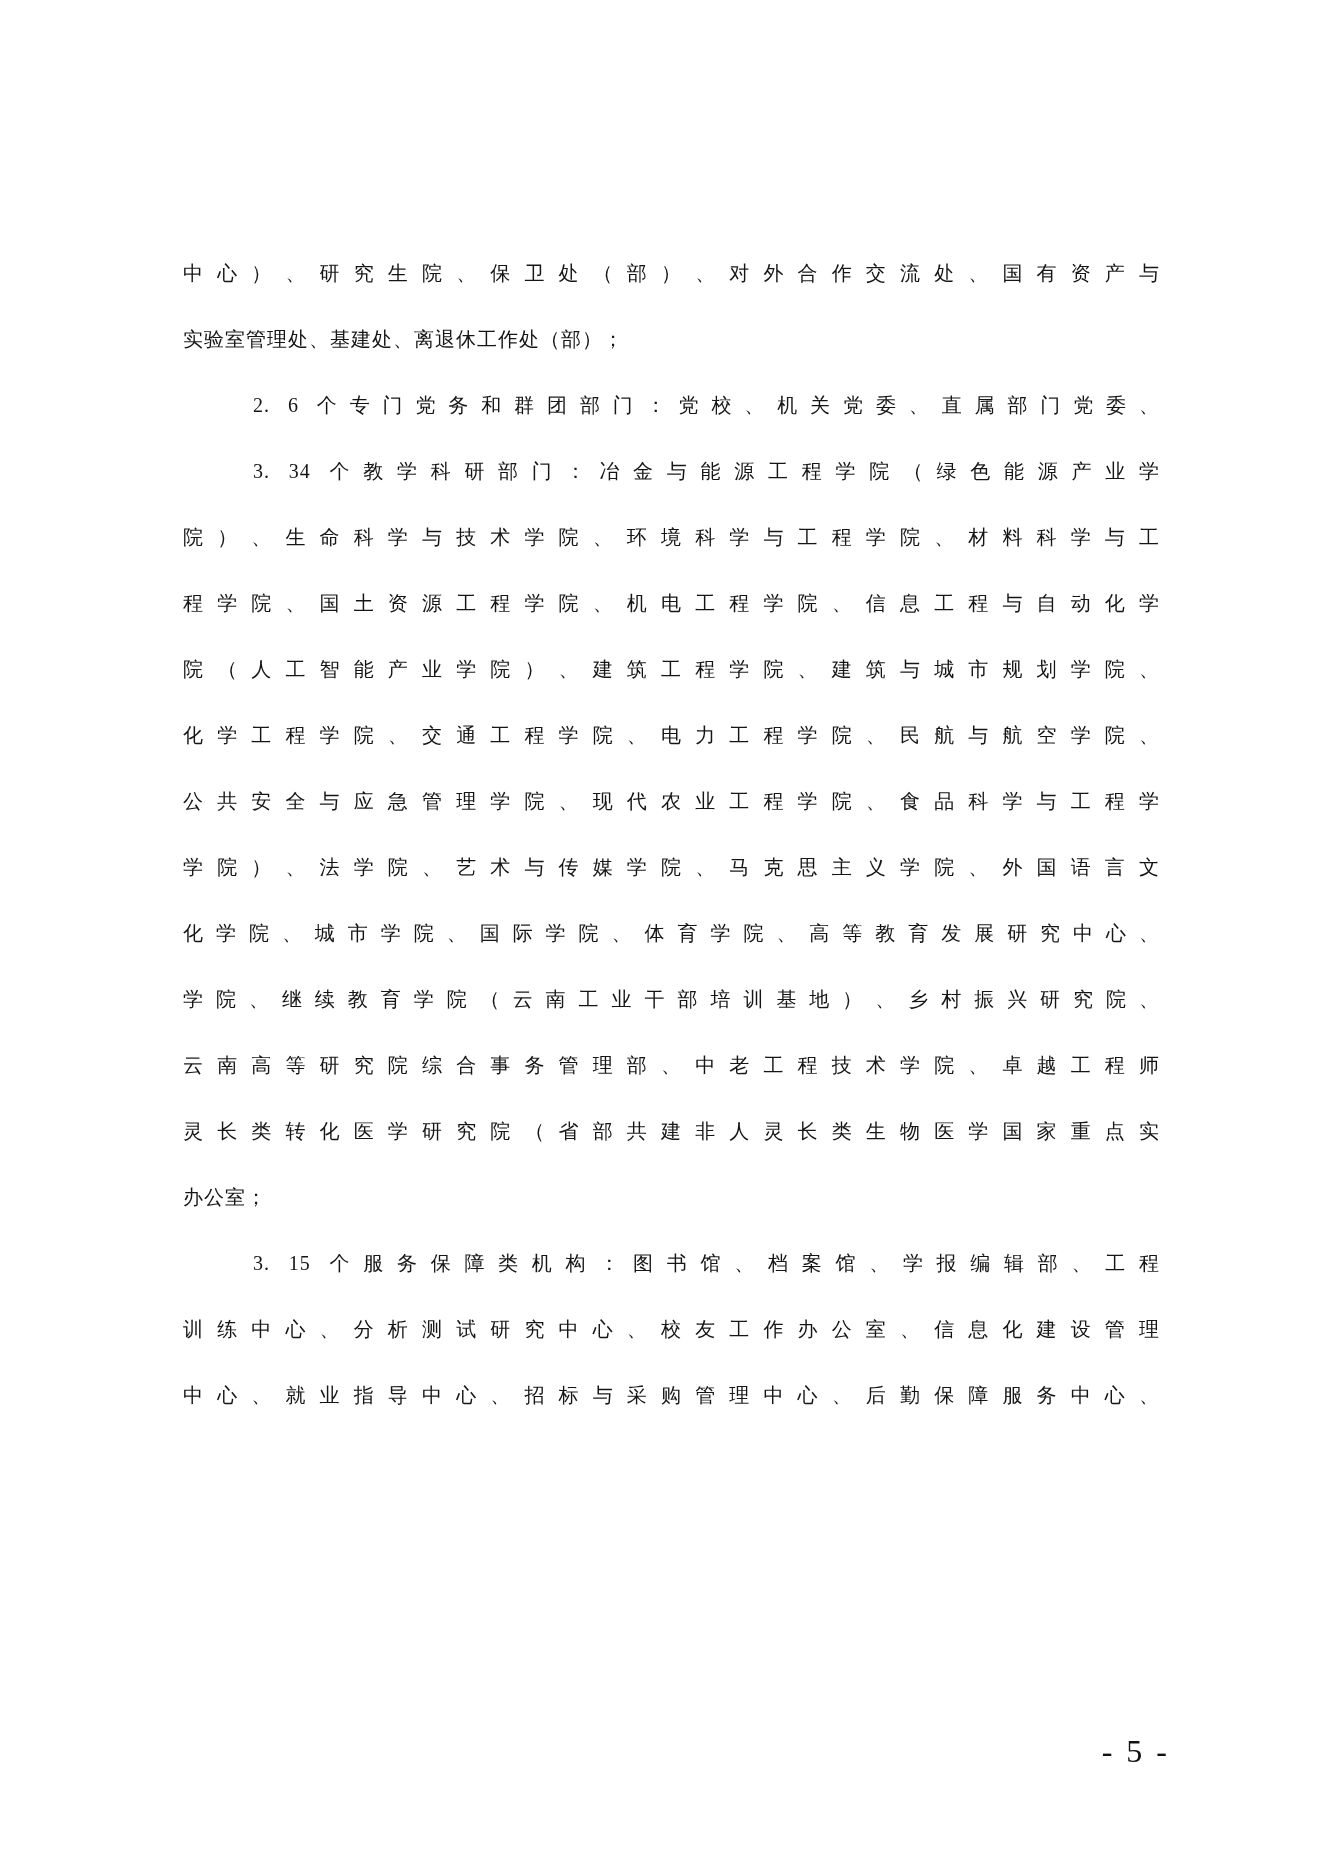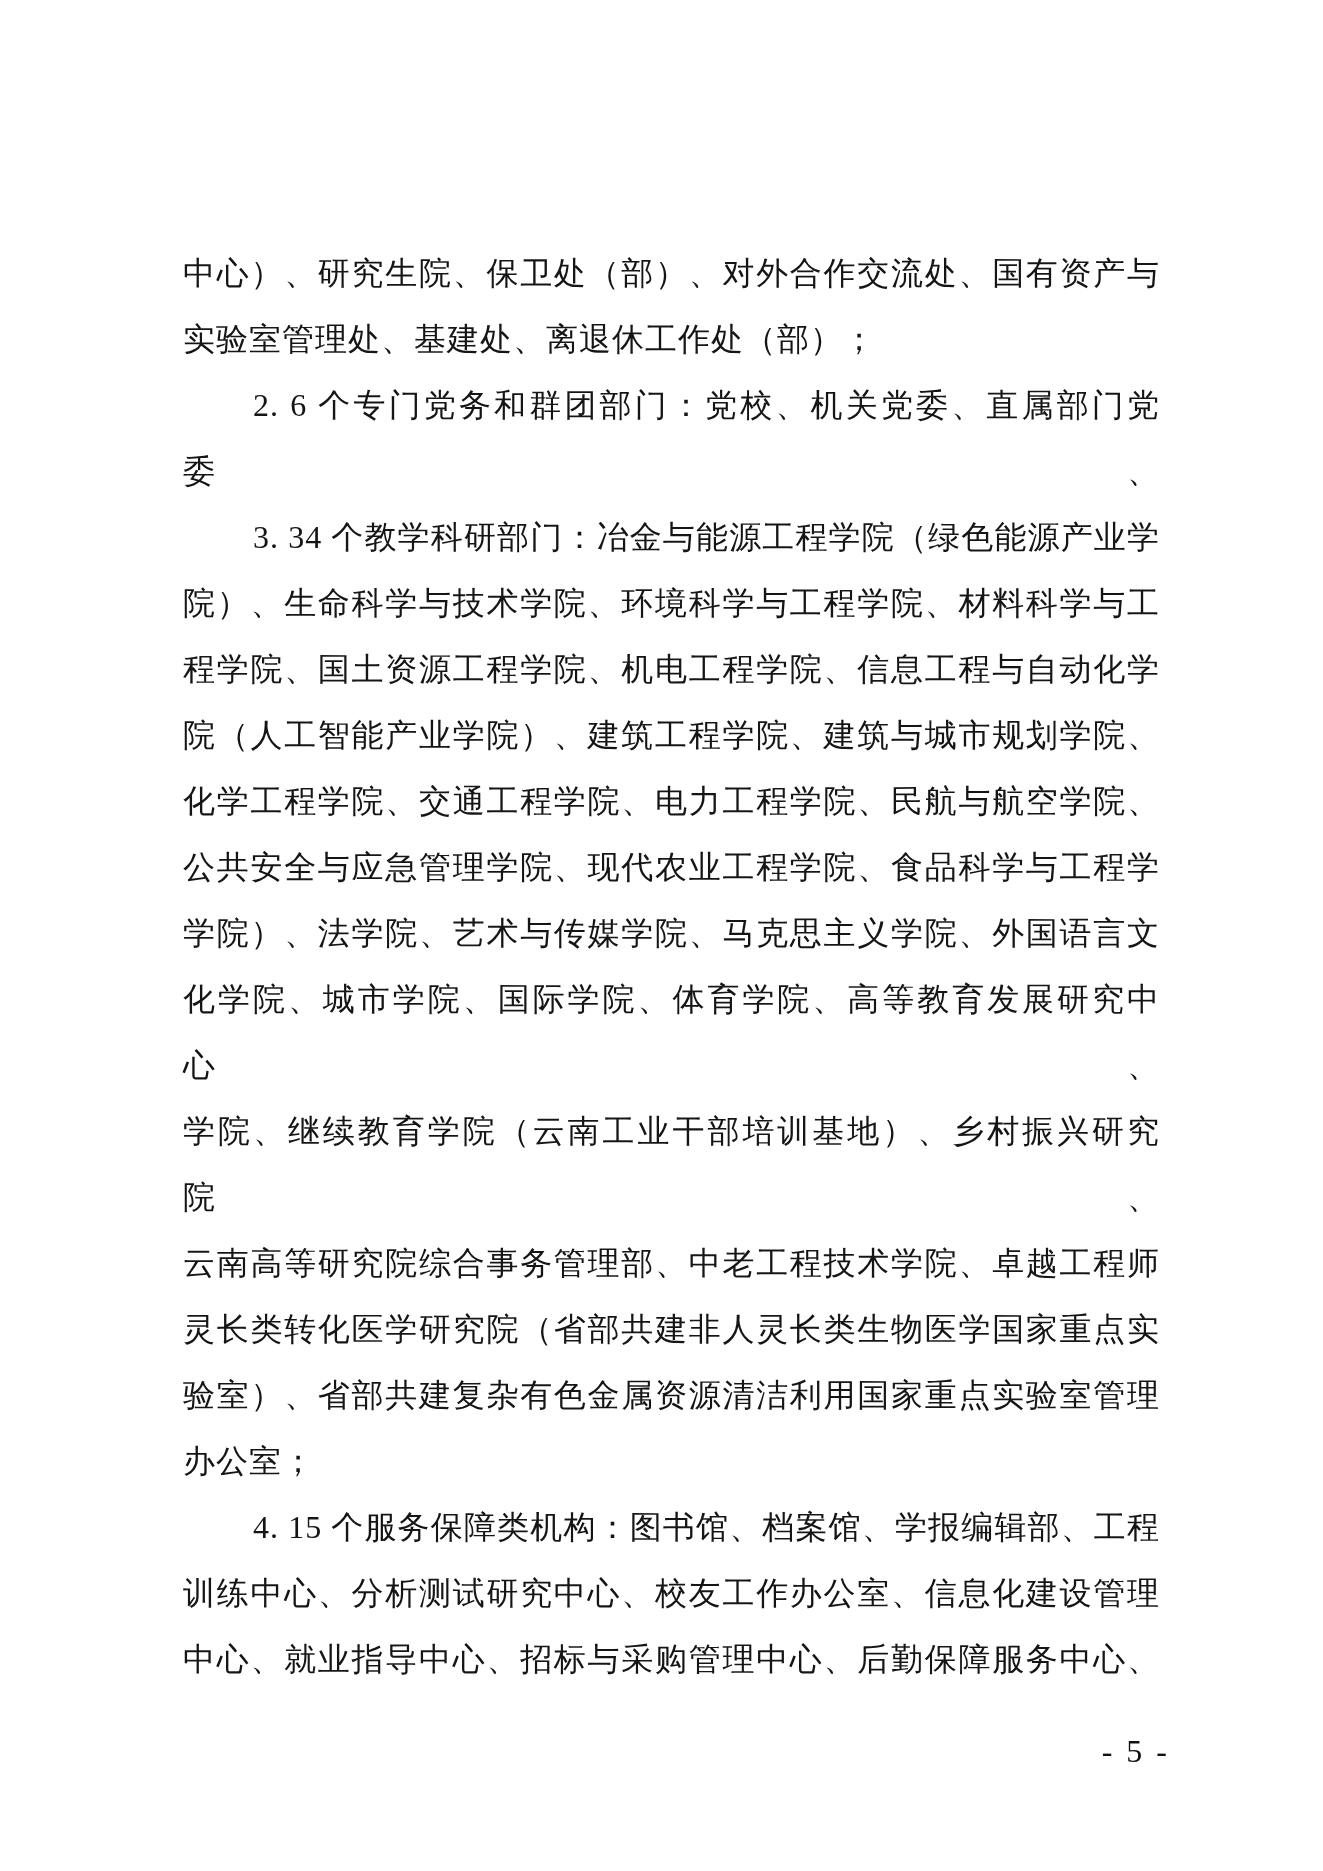--- a/index.html
+++ b/index.html
@@ -12,21 +12,21 @@
     overflow: hidden;
   }
   .page { position: absolute; inset: 0; background: #ffffff; }
   .text-block {
     position: absolute;
     left: 183px; top: 240px;
     width: 977px;
   }
   .paragraph { margin: 0; }
   .line {
-    font-size: 32px;
+    font-size: 20px;
     line-height: 66px;
     letter-spacing: 1px;
     text-align: left;
     overflow: visible;
   }
   .line.fill {
     text-align: justify;
     text-align-last: justify;
     text-justify: inter-character;
   }
@@ -59,25 +59,24 @@
         <div class="line fill">院）、生命科学与技术学院、环境科学与工程学院、材料科学与工</div>
         <div class="line fill">程学院、国土资源工程学院、机电工程学院、信息工程与自动化学</div>
         <div class="line fill">院（人工智能产业学院）、建筑工程学院、建筑与城市规划学院、</div>
         <div class="line fill">化学工程学院、交通工程学院、电力工程学院、民航与航空学院、</div>
         <div class="line fill">公共安全与应急管理学院、现代农业工程学院、食品科学与工程学</div>
         <div class="line fill">学院）、法学院、艺术与传媒学院、马克思主义学院、外国语言文</div>
         <div class="line fill">化学院、城市学院、国际学院、体育学院、高等教育发展研究中心、</div>
         <div class="line fill">学院、继续教育学院（云南工业干部培训基地）、乡村振兴研究院、</div>
         <div class="line fill">云南高等研究院综合事务管理部、中老工程技术学院、卓越工程师</div>
         <div class="line fill">灵长类转化医学研究院（省部共建非人灵长类生物医学国家重点实</div>
-        <div class="line fill">验室）、省部共建复杂有色金属资源清洁利用国家重点实验室管理</div>
         <div class="line">办公室；</div>
       </div>
       <div class="paragraph">
-        <div class="line fill indent">4. 15 个服务保障类机构：图书馆、档案馆、学报编辑部、工程</div>
+        <div class="line fill indent">3. 15 个服务保障类机构：图书馆、档案馆、学报编辑部、工程</div>
         <div class="line fill">训练中心、分析测试研究中心、校友工作办公室、信息化建设管理</div>
         <div class="line fill">中心、就业指导中心、招标与采购管理中心、后勤保障服务中心、</div>
       </div>
     </main>
   <footer class="page-footer">
     <span class="page-number">- 5 -</span>
   </footer>
 </div>
 
 </body></html>

